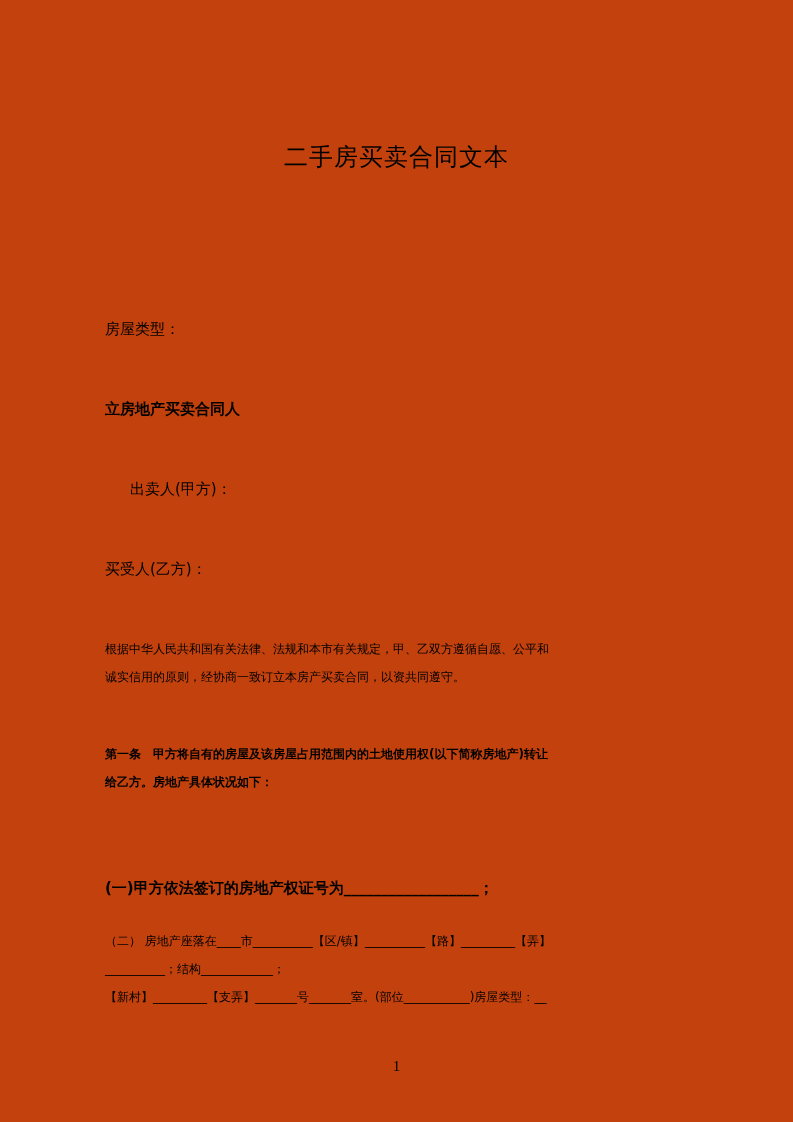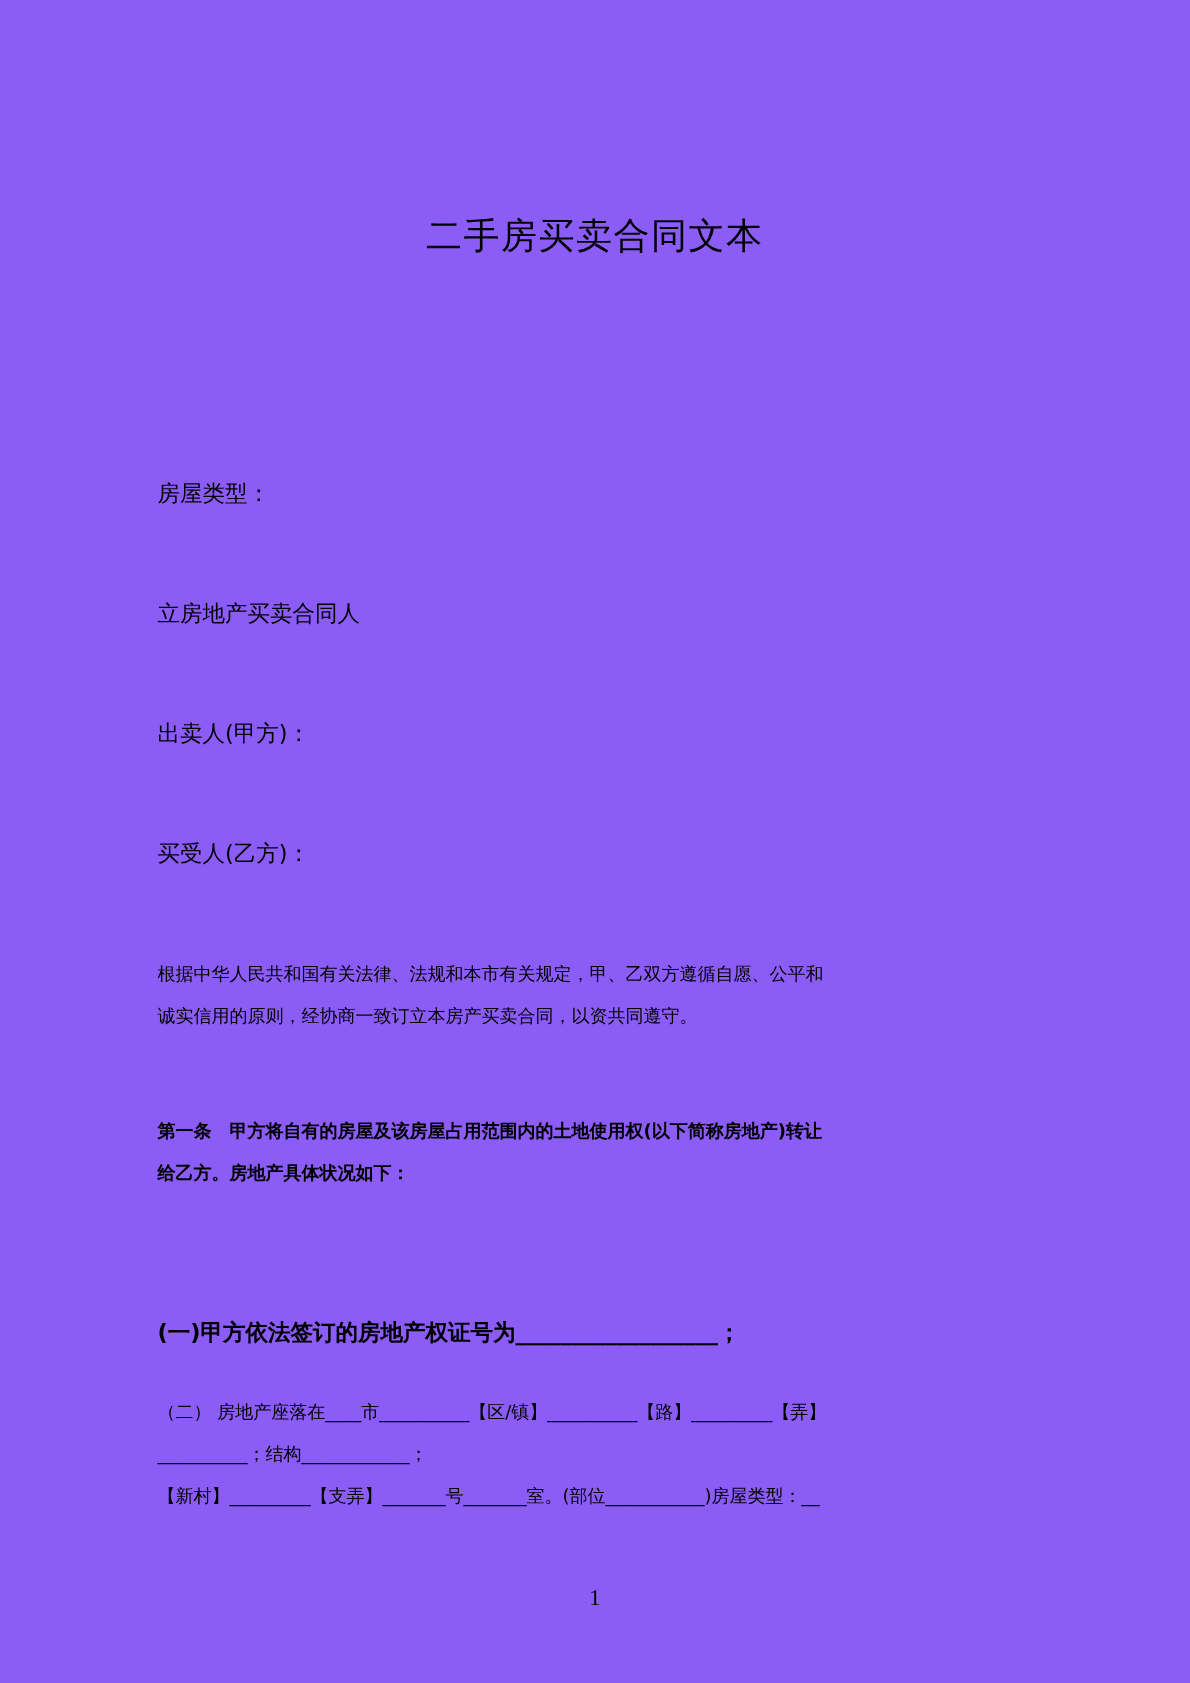--- a/index.html
+++ b/index.html
@@ -13,21 +13,21 @@
       position: relative;
       overflow: hidden;
       font-family: "DejaVu Sans", "Liberation Sans", sans-serif;
       color: #000000;
     }
     .page {
       position: absolute;
       left: 0; top: 0;
       width: 793px;
       height: 1122px;
-      background: #8b5cf6;
+      background: #c2410c;
     }
     .title {
       position: absolute;
       top: 140px;
       left: 0;
       width: 793px;
       text-align: center;
       font-size: 24px;
       letter-spacing: 1px;
       line-height: 34px;
@@ -68,23 +68,23 @@
   </style>
 </head>
 <body>
 
 <div class="page">
 
   <div class="title">二手房买卖合同文本</div>
 
   <div class="line" style="top:319px;">房屋类型：</div>
 
-  <div class="line" style="top:399px;">立房地产买卖合同人</div>
+  <div class="line" style="top:399px;font-weight:bold;">立房地产买卖合同人</div>
 
-  <div class="line" style="top:479px;">出卖人(甲方)：</div>
+  <div class="line" style="top:479px;margin-left:25px;">出卖人(甲方)：</div>
 
   <div class="line" style="top:559px;">买受人(乙方)：</div>
 
   <div class="para" style="top:635px;">
     <span class="row"> 根据中华人民共和国有关法律、法规和本市有关规定，甲、乙双方遵循自愿、公平和</span>
     <span class="row">诚实信用的原则，经协商一致订立本房产买卖合同，以资共同遵守。</span>
   </div>
 
   <div class="para" style="top:740px;font-weight:bold;">
     <span class="row"> 第一条　甲方将自有的房屋及该房屋占用范围内的土地使用权(以下简称房地产)转让</span>

